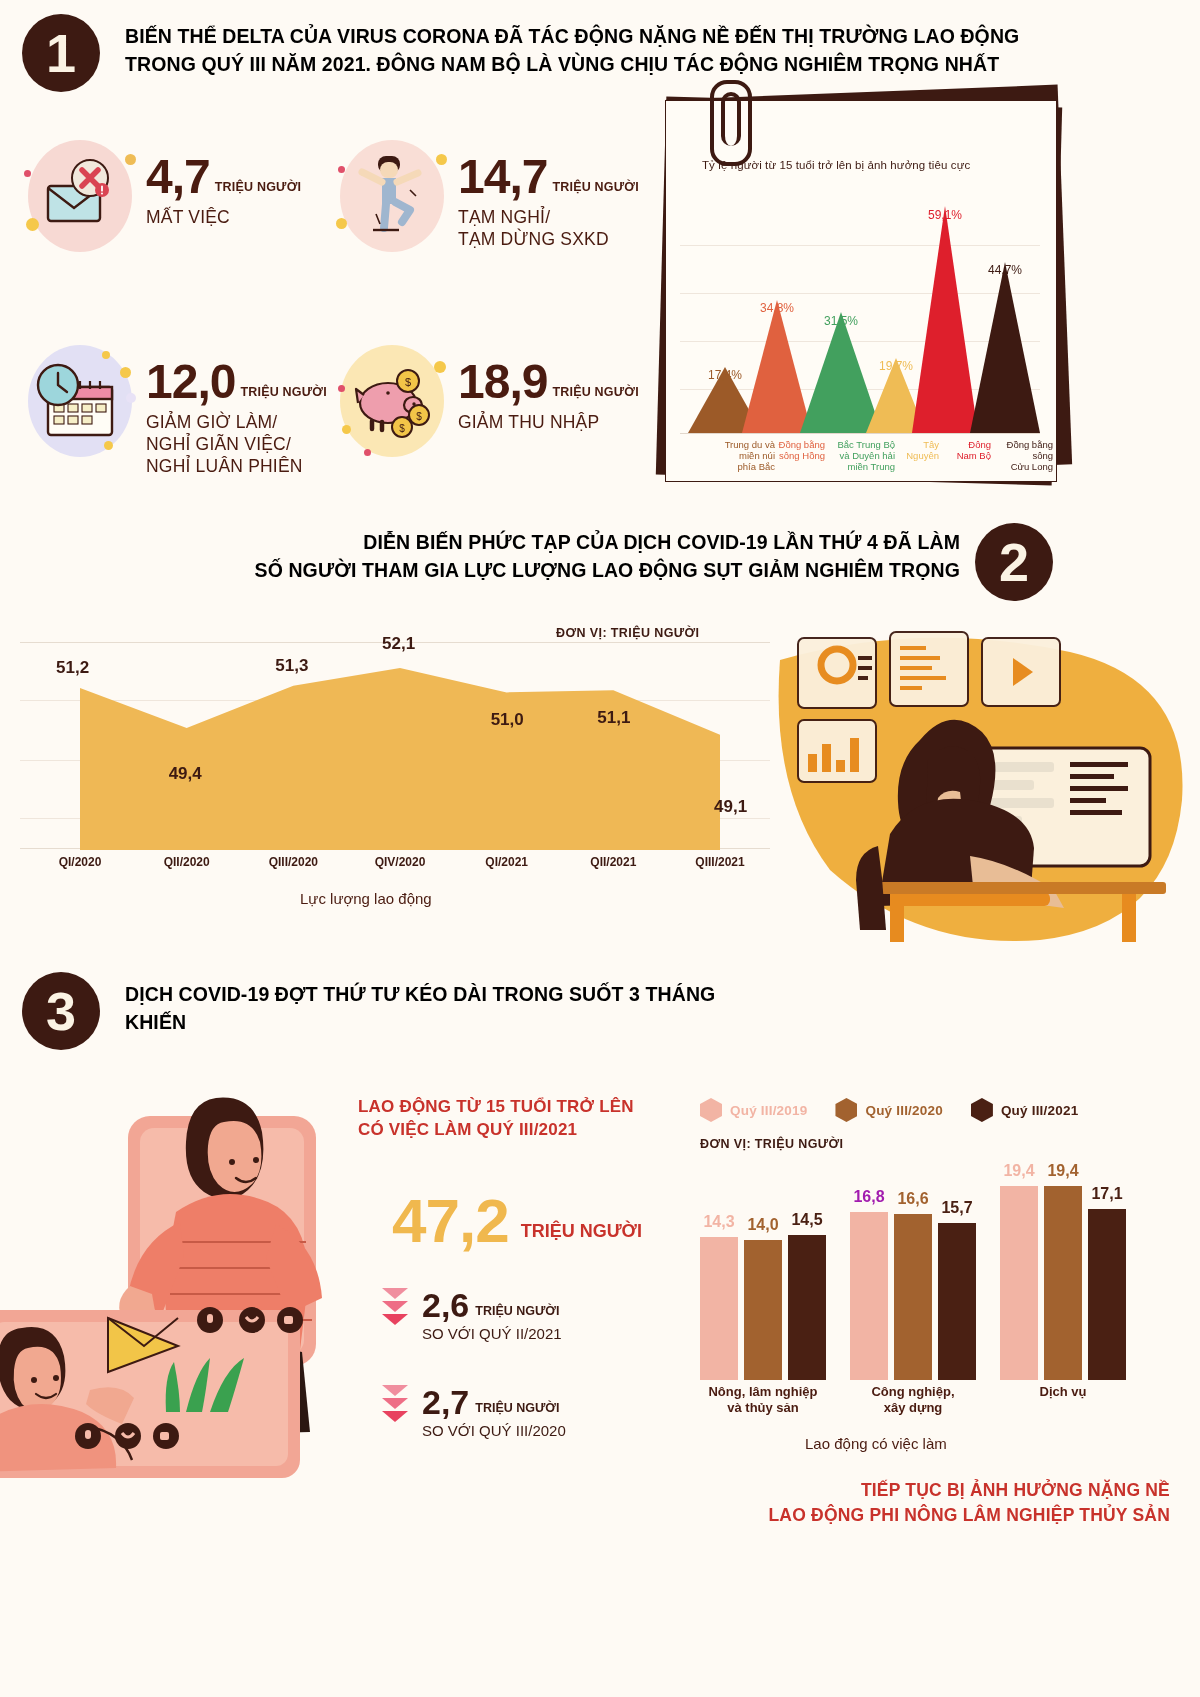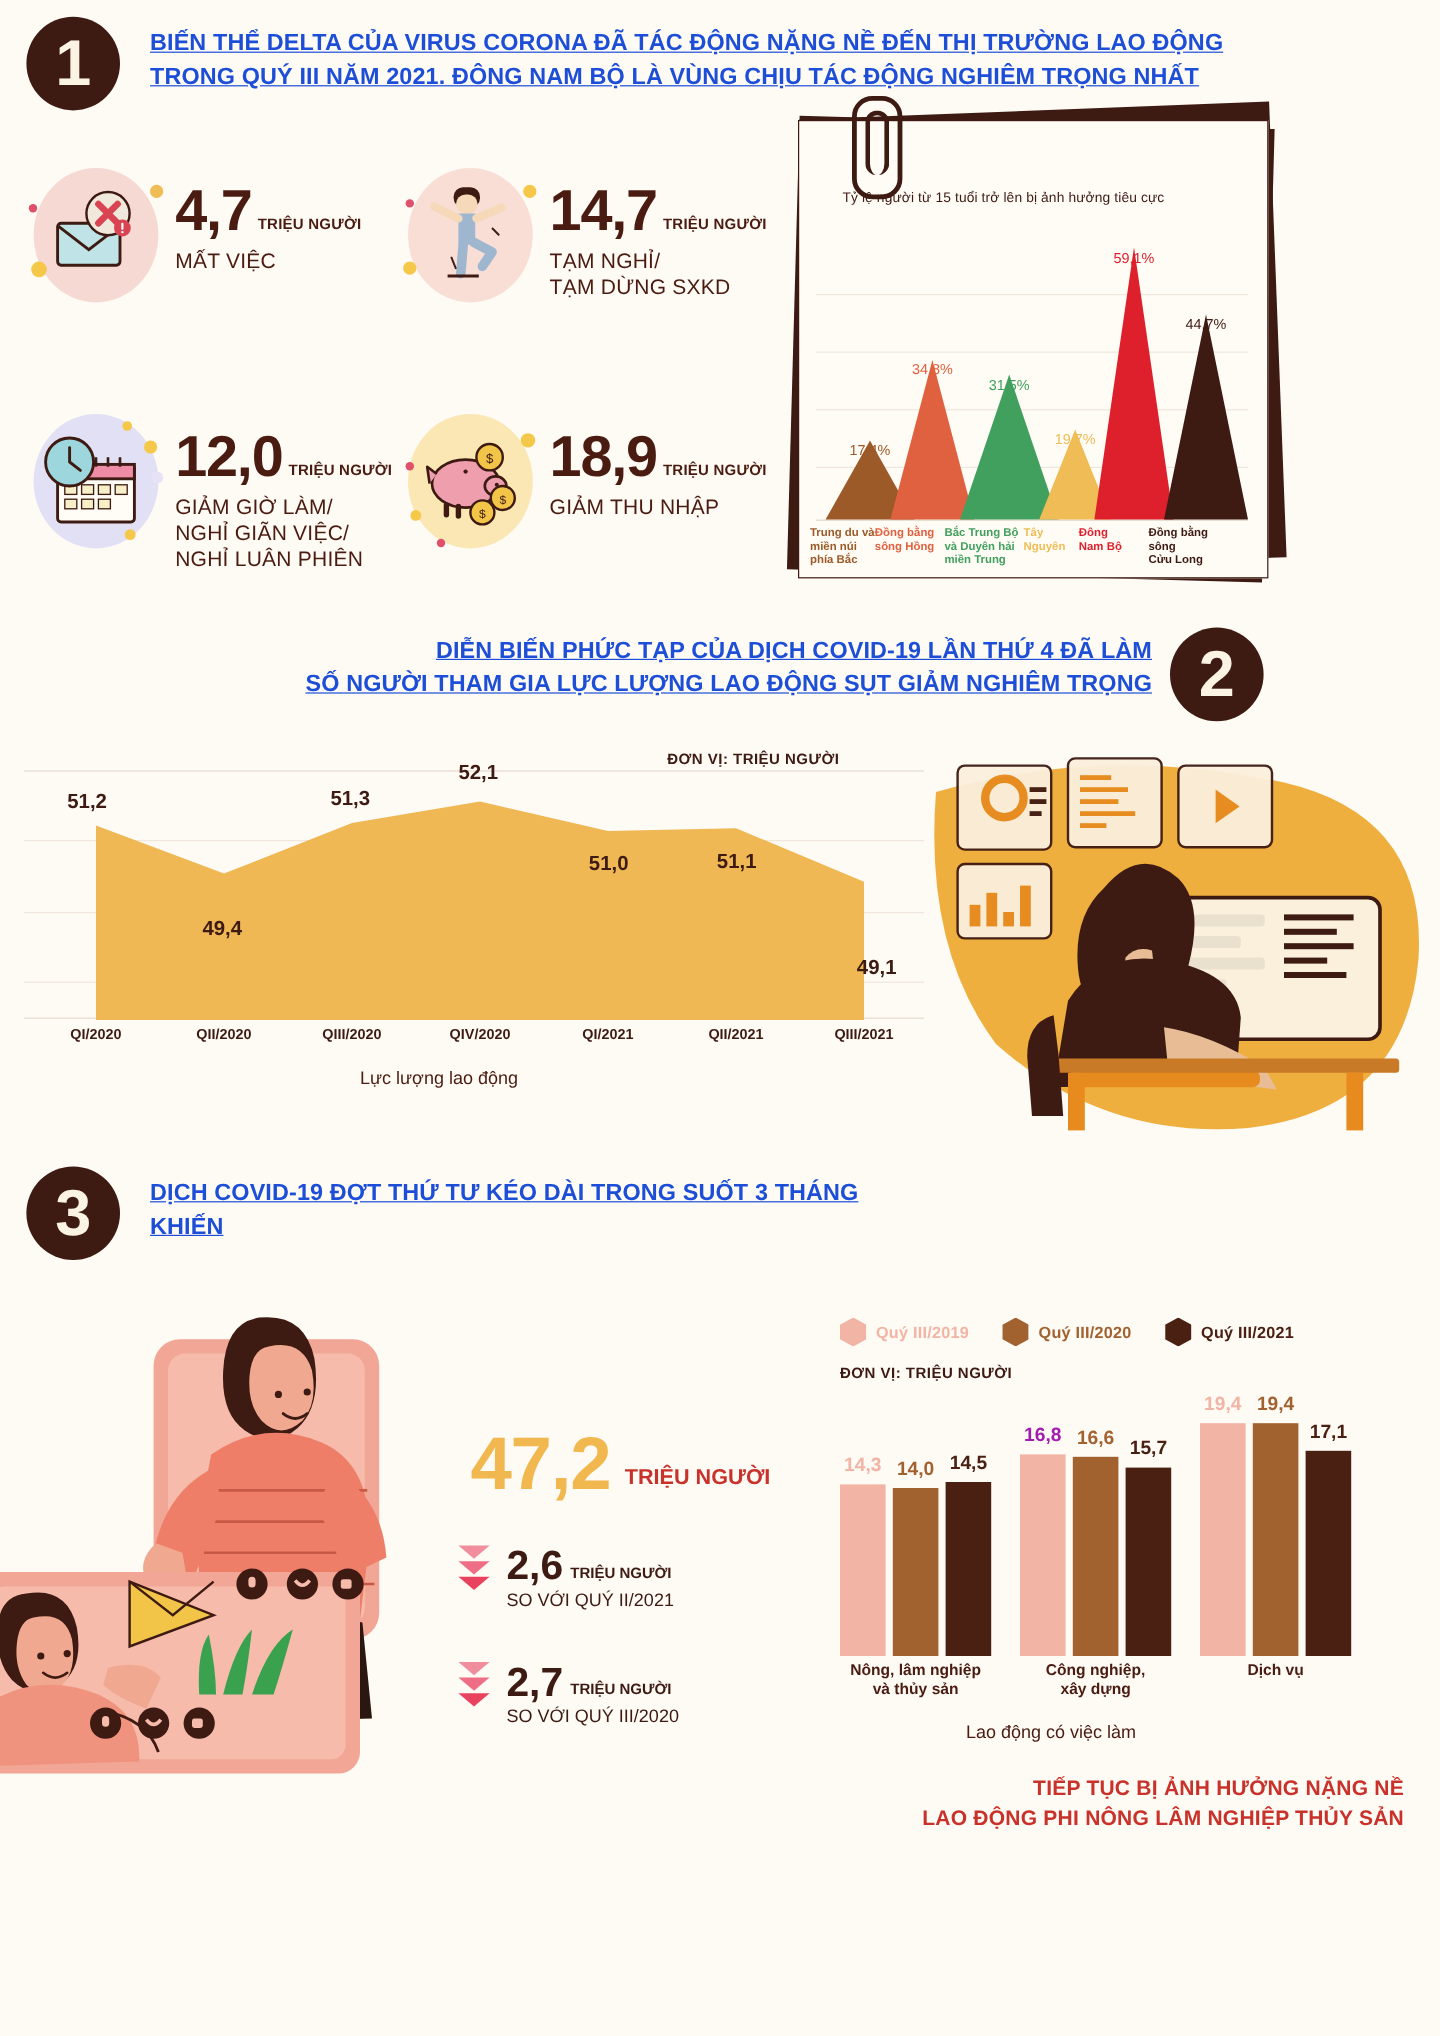--- a/index.html
+++ b/index.html
@@ -17,21 +17,21 @@
   .abs{position:absolute;}
   .num-badge{
     width:78px;height:78px;border-radius:50%;
     background:#3D1A12;color:#FBF3E4;
     display:flex;align-items:center;justify-content:center;
     font-size:54px;font-weight:bold;font-family:"Liberation Sans",sans-serif;
     line-height:1;
   }
   .sec-head{
     font-size:19.5px;font-weight:bold;letter-spacing:.1px;
-    color:#1d4ed8;line-height:1.45;text-transform:uppercase;text-decoration:underline;
+    color:#000000;line-height:1.45;text-transform:uppercase;
   }
 
   
   .stat{display:flex;align-items:flex-start;gap:14px;}
   .stat-ico{
     width:104px;height:112px;border-radius:50%;
     position:relative;flex:0 0 auto;
   }
   .stat-body{padding-top:14px;}
   .stat-num-row{display:flex;align-items:flex-end;gap:5px;}
@@ -47,21 +47,21 @@
   .card-back1{position:absolute;left:6px;top:10px;width:396px;height:378px;background:#3D1A12;transform:rotate(1.6deg);}
   .card-front{position:absolute;left:10px;top:8px;width:390px;height:380px;background:#FFFCF6;border:1px solid #3D1A12;}
   .clip{position:absolute;left:55px;top:-12px;width:34px;height:78px;border:4px solid #3D1A12;border-radius:17px;}
   .clip:after{content:"";position:absolute;left:7px;top:8px;right:7px;bottom:16px;border:4px solid #3D1A12;border-radius:10px;border-bottom:none;}
   .c1-title{position:absolute;left:36px;top:58px;font-size:11.5px;color:#3D1A12;letter-spacing:.1px;}
   .c1-plot{position:absolute;left:14px;top:82px;width:360px;height:250px;}
   .gridline{position:absolute;left:0;right:0;height:1px;background:#EFE6DC;}
   .tri-wrap{position:absolute;bottom:0;left:0;right:0;height:250px;}
   .tri{position:absolute;bottom:0;}
   .tri-lab{position:absolute;font-size:12px;font-weight:normal;text-align:center;white-space:nowrap;margin-top:22px;}
-  .cat-lab{position:absolute;top:256px;font-size:9.5px;font-weight:bold;text-align:left;line-height:1.18;}
+  .cat-lab{position:absolute;top:256px;font-size:9.5px;font-weight:normal;text-align:right;line-height:1.18;}
 
   
   .area-wrap{position:absolute;left:20px;top:620px;width:750px;height:260px;}
   .unit-note{font-size:12.5px;font-weight:bold;letter-spacing:.4px;color:#3D1A12;}
   .pt-lab{position:absolute;font-size:17px;font-weight:bold;color:#3D1A12;}
   .x-lab{position:absolute;font-size:12px;font-weight:bold;color:#3D1A12;white-space:nowrap;}
   .axis-caption{position:absolute;font-size:15px;color:#4A1B10;}
 
   
   .legend{position:absolute;left:700px;top:1098px;display:flex;gap:28px;align-items:center;}
@@ -406,20 +406,24 @@
         <circle cx="108" cy="376" r="13" fill="#3D1A12"></circle>
         <rect x="105" y="370" width="6" height="9" rx="3" fill="#F6BBAA"></rect>
         <circle cx="148" cy="376" r="13" fill="#3D1A12"></circle>
         <path d="M142 373 q6 8 12 0" stroke="#F6BBAA" stroke-width="3" fill="none"></path>
         <circle cx="186" cy="376" r="13" fill="#3D1A12"></circle>
         <rect x="180" y="372" width="9" height="8" rx="2" fill="#F6BBAA"></rect>
       </g>
     </svg>
   </div>
 
+  <div class="abs pink-note" style="left:358px;top:1096px;width:320px;">
+    <div>LAO ĐỘNG TỪ 15 TUỔI TRỞ LÊN</div>
+    <div>CÓ VIỆC LÀM QUÝ III/2021</div>
+  </div>
   <div class="abs" style="left:392px;top:1190px;display:flex;align-items:flex-end;gap:12px;">
     <span class="big-yellow">47,2</span>
     <span style="font-size:18px;font-weight:bold;color:#C8322B;padding-bottom:10px;">TRIỆU NGƯỜI</span>
   </div>
 
   <div class="abs" style="left:382px;top:1288px;display:flex;gap:14px;align-items:flex-start;">
     <div class="arrow-stack">
       <div class="arr" style="border-top:11px solid #F08E9E;"></div>
       <div class="arr" style="border-top:11px solid #EE6E86;"></div>
       <div class="arr" style="border-top:11px solid #E8425F;"></div>

